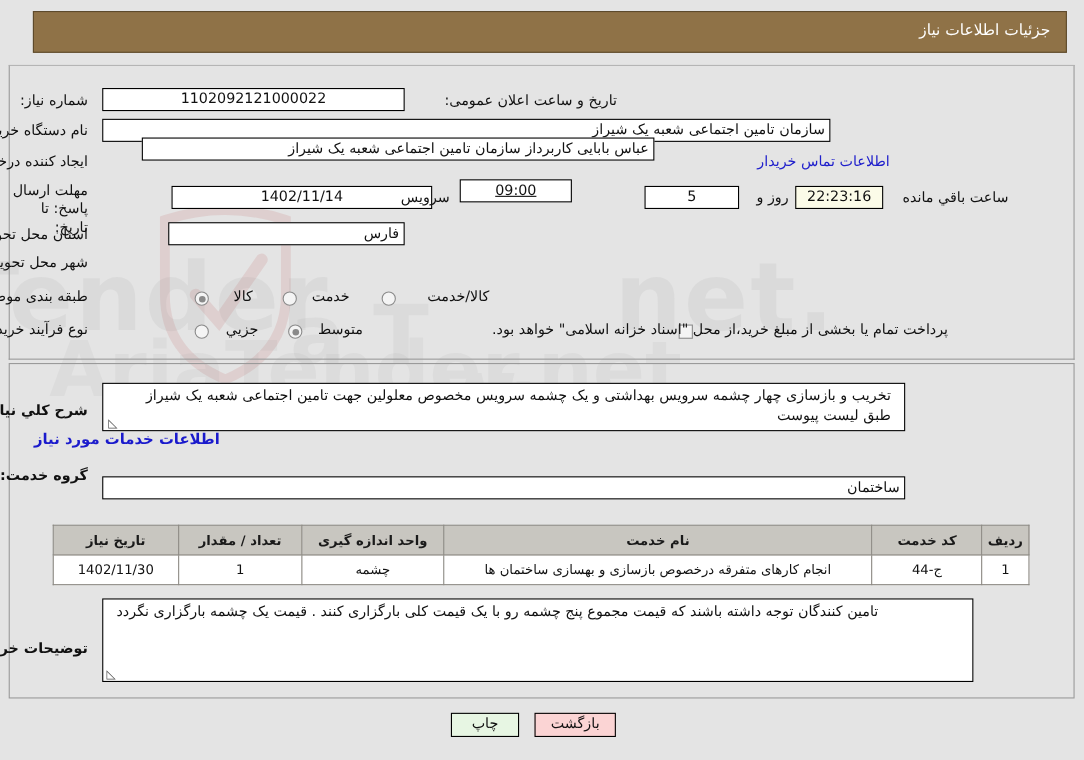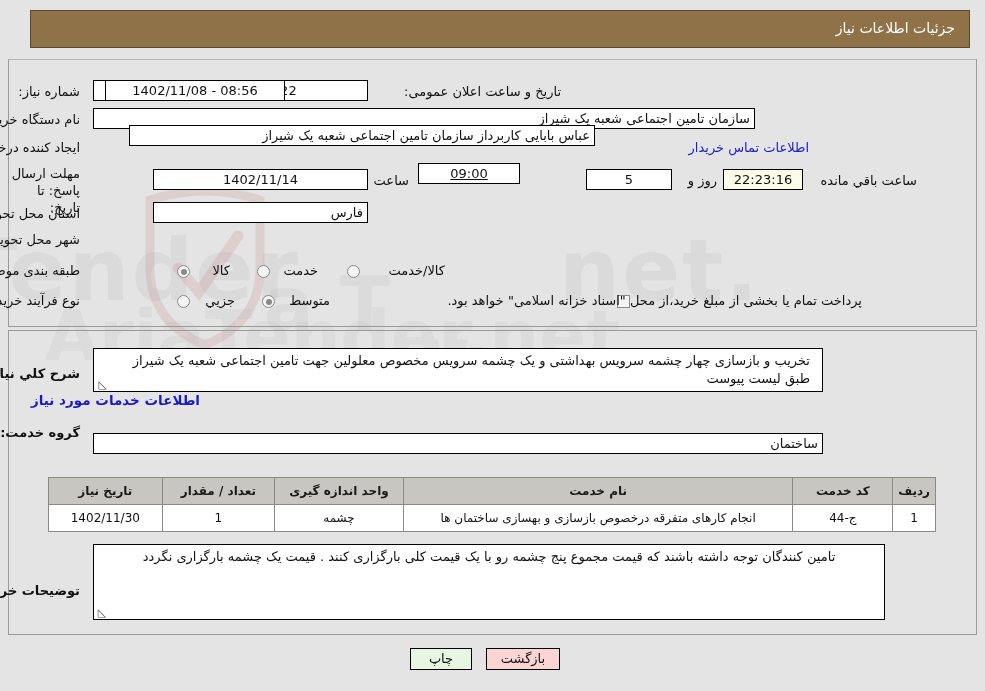--- a/index.html
+++ b/index.html
@@ -228,32 +228,31 @@
   <div class="header-bar">
     <div class="header-title">جزئیات اطلاعات نیاز</div>
   </div>
 
   <div class="panel"></div>
 
   <div class="lbl" style="right:905px; top:84px;">شماره نیاز:</div>
   <div class="fld center" style="right:617px; top:80px; width:275px;">1102092121000022</div>
 
   <div class="lbl" style="right:424px; top:84px;">تاریخ و ساعت اعلان عمومی:</div>
-  <div class="fld center" style="right:700px; top:80px; width:180px; left:104px;">08:56 - 1402/11/08</div>
 
   <div class="lbl" style="right:905px; top:112px;">نام دستگاه خریدار:</div>
   <div class="fld right" style="right:230px; top:108px; width:662px;">سازمان تامین اجتماعی شعبه یک شیراز</div>
 
   <div class="lbl" style="right:905px; top:140px;">ایجاد کننده درخواست:</div>
   <div class="fld right" style="right:390px; top:125px; width:466px;">عباس  بابایی  کاربرداز  سازمان تامین اجتماعی شعبه یک شیراز</div>
   <div class="lbl link" style="right:176px; top:140px;">اطلاعات تماس خریدار</div>
 
   <div class="lbl" style="right:905px; top:165px; white-space:normal; width:72px; text-align:right; line-height:17px;">مهلت ارسال پاسخ: تا تاریخ:</div>
-  <div class="fld center" style="right:617px; top:169px; width:215px;">1402/11/14</div>
-  <div class="lbl" style="right:576px; top:173px;">ساعت</div>
+  <div class="fld center" style="right:592px; top:169px; width:237px;">1402/11/14</div>
+  <div class="lbl" style="right:576px; top:173px;">سرویس</div>
   <div class="fld center" style="right:465px; top:163px; width:102px;text-decoration:underline;">09:00</div>
   <div class="fld center" style="right:313px; top:169px; width:86px;">5</div>
   <div class="lbl" style="right:268px; top:173px;">روز و</div>
   <div class="fld timer" style="right:182px; top:169px; width:80px;">22:23:16</div>
   <div class="lbl" style="right:68px; top:173px;">ساعت باقي مانده</div>
 
   <div class="lbl" style="right:905px; top:206px;">استان محل تحویل:</div>
   <div class="fld right" style="right:617px; top:202px; width:215px;">فارس</div>
 
   <div class="lbl" style="right:905px; top:232px;">شهر محل تحویل:</div>
@@ -312,21 +311,21 @@
           <td>انجام کارهای متفرقه درخصوص بازسازی و بهسازی ساختمان ها</td>
           <td>چشمه</td>
           <td>1</td>
           <td>1402/11/30</td>
         </tr>
       </tbody>
     </table>
   </div>
 
   <div class="lbl bold" style="right:905px; top:583px;">توضیحات خریدار:</div>
-  <div class="ta" style="right:100px; top:544px; width:792px; height:76px; text-align:center;">
+  <div class="ta" style="right:100px; top:544px; width:792px; height:76px; text-align:left;">
     <span>تامین کنندگان توجه داشته باشند که قیمت مجموع پنج چشمه رو با یک قیمت کلی بارگزاری کنند . قیمت یک چشمه بارگزاری نگردد</span>
     <span class="grip">◺</span>
   </div>
 
   <div class="btn print" style="right:513px; top:648px; width:62px;">چاپ</div>
   <div class="btn back" style="right:425px; top:648px; width:74px;">بازگشت</div>
 
 </div>
 
 </body></html>

